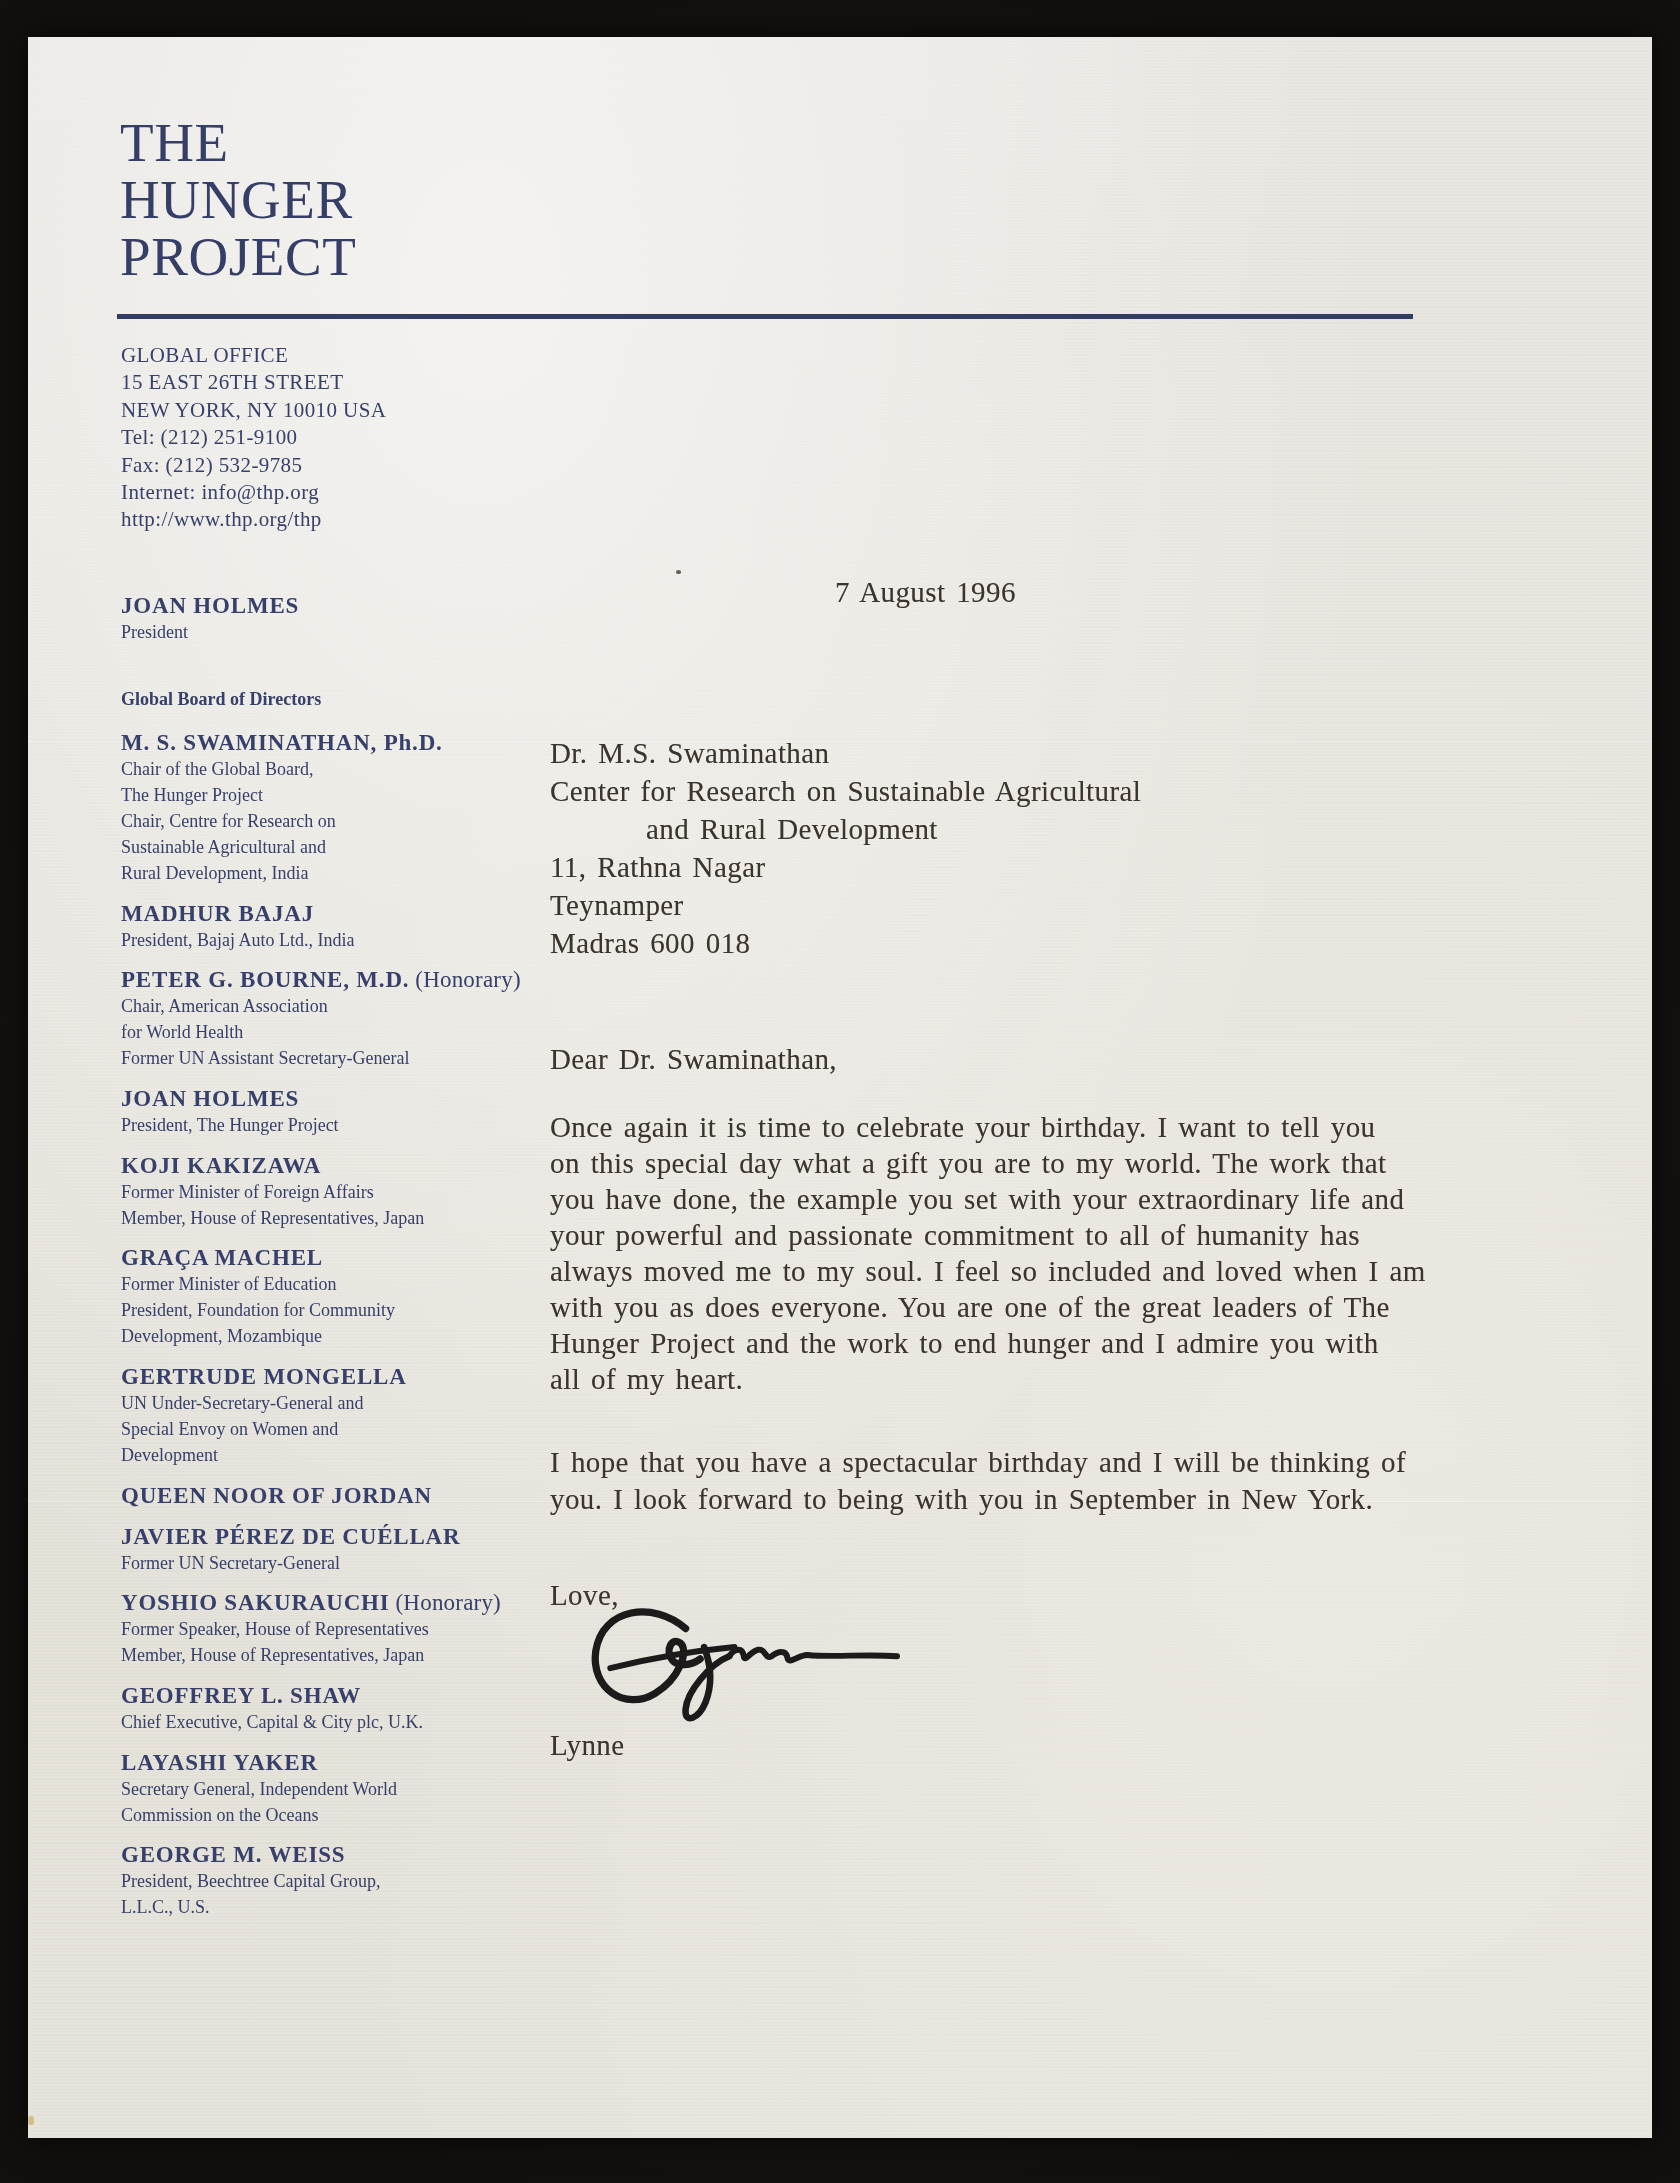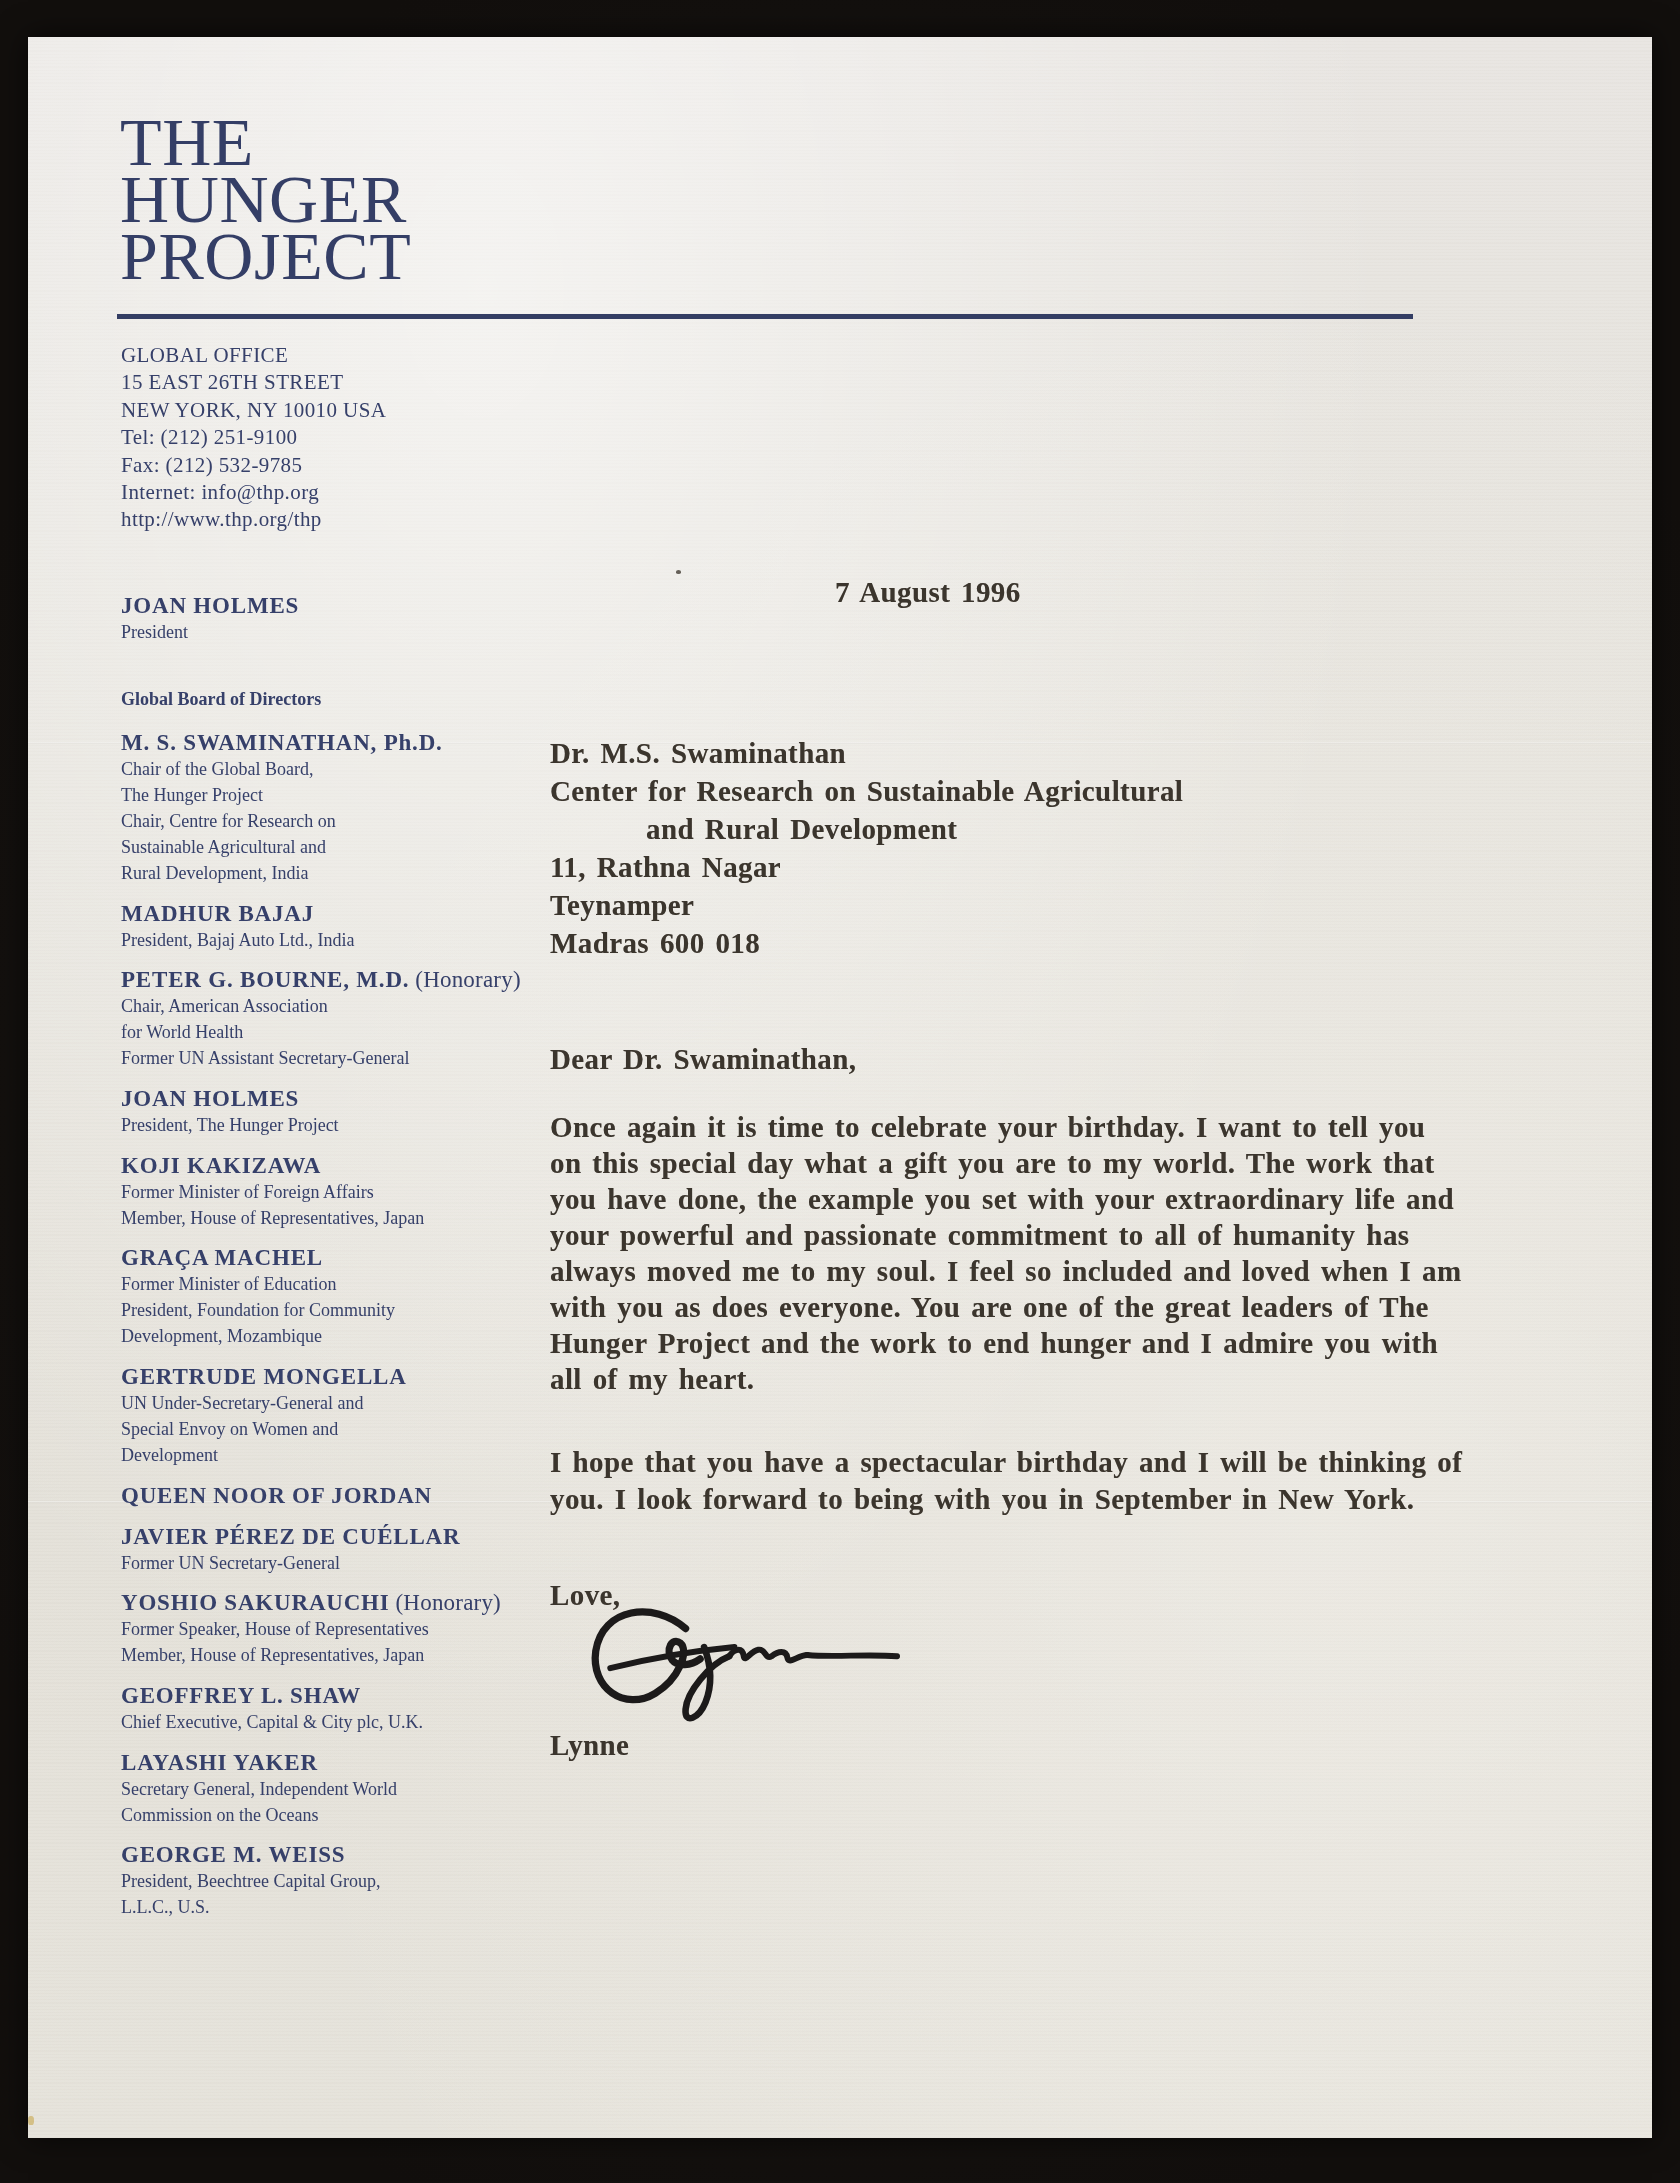--- a/index.html
+++ b/index.html
@@ -23,21 +23,21 @@
     background:linear-gradient(180deg,rgba(255,255,255,0.5),rgba(90,85,75,0.07));
     pointer-events:none;}
   .speck{position:absolute;width:5.1px;height:3.8px;border-radius:50%;
     background:#4c463e;opacity:.85;}
   .speck2{position:absolute;width:6.4px;height:9px;background:#c8a94e;opacity:.6;
     border-radius:40%;}
 
   
   .logo{
     position:absolute;left:92px;top:77px;
-    color:#343e66;font-size:68px;line-height:57px;
+    color:#343e66;font-size:55px;line-height:57px;
     letter-spacing:0.6px;font-weight:normal;white-space:nowrap;
   }
   .rule{position:absolute;left:89px;top:277px;width:1296px;height:5.1px;background:#333d63;}
   .office{
     position:absolute;left:93px;top:305px;
     color:#36406a;font-size:21px;line-height:27.4px;letter-spacing:0.4px;
     white-space:nowrap;
   }
   .sidebar{
     position:absolute;left:93px;top:556px;width:370px;
@@ -48,21 +48,21 @@
   .side-president{margin-bottom:41px;}
   .side-heading{margin-bottom:18px;font-weight:bold;}
   .side-name{font-weight:bold;font-size:23px;letter-spacing:0.8px;white-space:nowrap;}
   .side-name .suffix{font-weight:normal;letter-spacing:0.2px;}
   .side-line{white-space:nowrap;}
 
   
   .letter{position:absolute;left:0;top:0;width:1624px;height:2101px;
     color:#3b352d;font-size:29px;}
   .typed{letter-spacing:0.4px;word-spacing:3.2px;white-space:nowrap;
-    text-shadow:0 0 0.6px rgba(59,53,45,0.35);font-weight:bold;}
+    text-shadow:0 0 0.6px rgba(59,53,45,0.35);}
   .date{position:absolute;left:807px;top:539px;}
   .recipient{position:absolute;left:522px;top:697px;line-height:38px;font-size:29px;}
   .recipient .indent{padding-left:96px;}
   .salutation{position:absolute;left:522px;top:1006px;font-size:29px;}
   .para{position:absolute;left:522px;line-height:36px;}
   .para-1{top:1072px;}
   .para-2{top:1407px;line-height:37px;}
   .closing{position:absolute;left:522px;top:1542px;font-size:29px;}
   .signature{position:absolute;left:540px;top:1558px;width:370px;height:153px;}
   .typed-name{position:absolute;left:522px;top:1692px;font-size:29px;}

